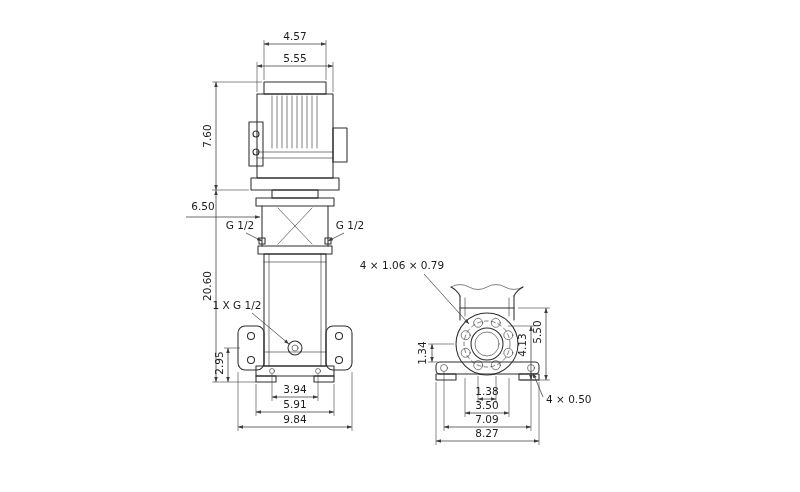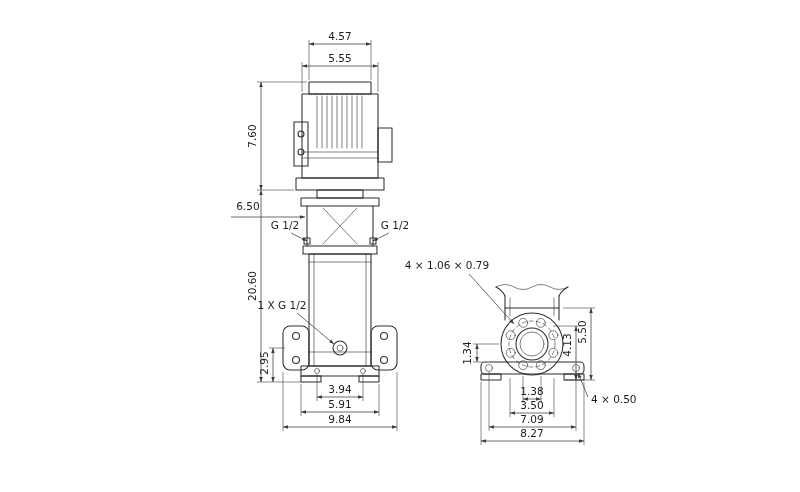--- a/index.html
+++ b/index.html
@@ -1,18 +1,18 @@
 <!DOCTYPE html>
 <html><head>
 <meta charset="utf-8">
 <style>
   html,body{margin:0;padding:0;background:#ffffff;}
   .sheet{
     width:699px;height:492px;position:relative;background:#ffffff;
-    font-family:"DejaVu Sans", sans-serif;overflow:hidden;padding-left:45px;
+    font-family:"DejaVu Sans", sans-serif;overflow:hidden;
   }
   svg{display:block;}
   .obj{stroke:#2e2e2e;fill:none;stroke-width:1.05;stroke-linejoin:round;stroke-linecap:round;}
   .thin{stroke-width:0.6;}
   .dash{stroke-dasharray:4 3;}
   .ext{stroke:#3c3c3c;fill:none;stroke-width:0.6;}
   .dimline{stroke:#3c3c3c;fill:none;stroke-width:0.75;}
   .leader{stroke:#3c3c3c;fill:none;stroke-width:0.75;}
   text.dim{font-size:10.5px;fill:#1c1c1c;font-family:"DejaVu Sans", sans-serif;}
 </style>

